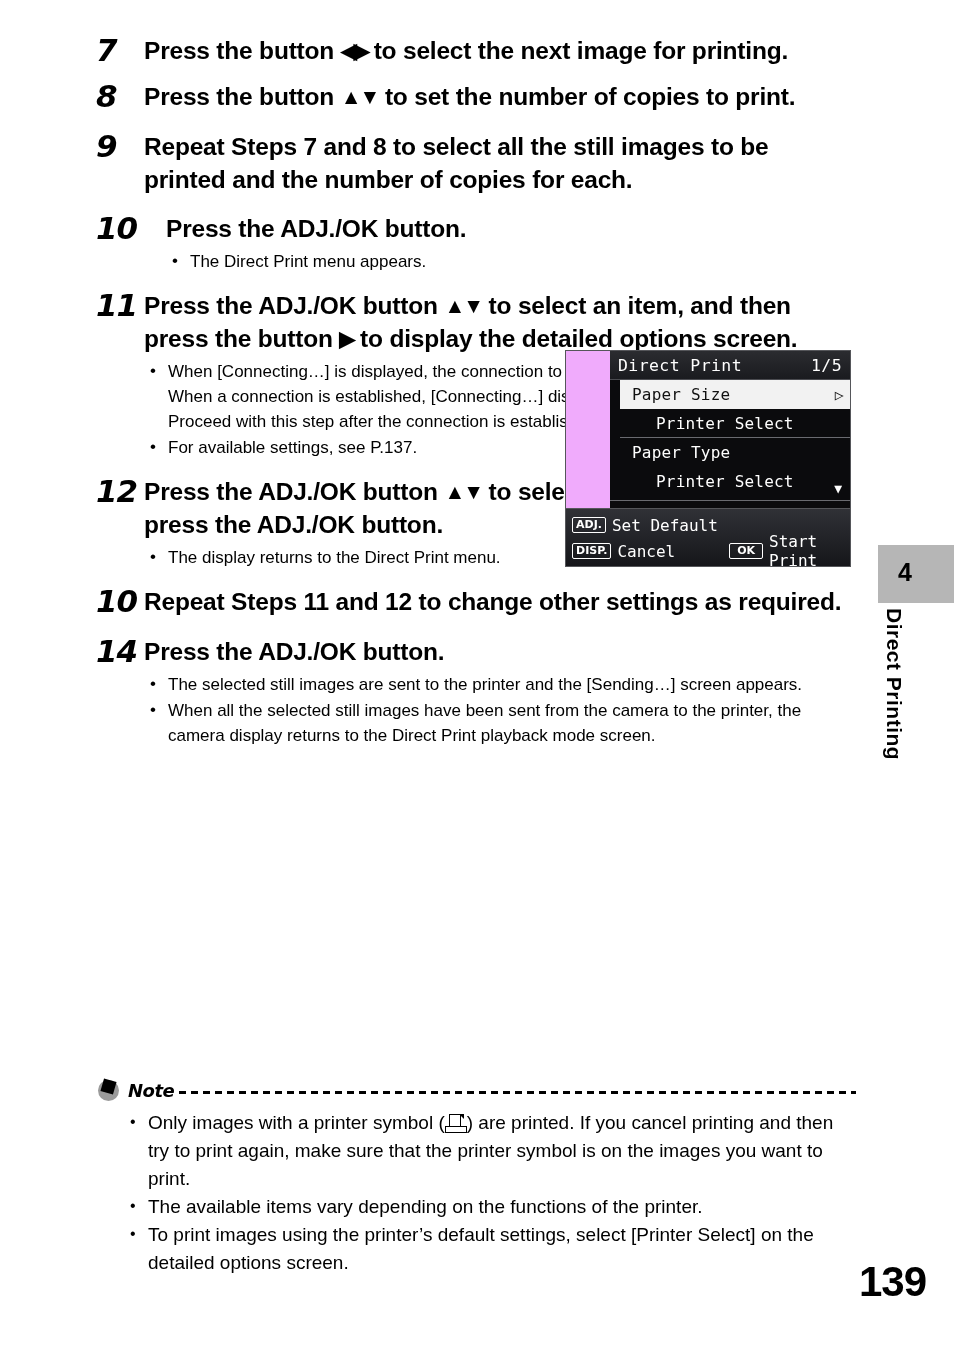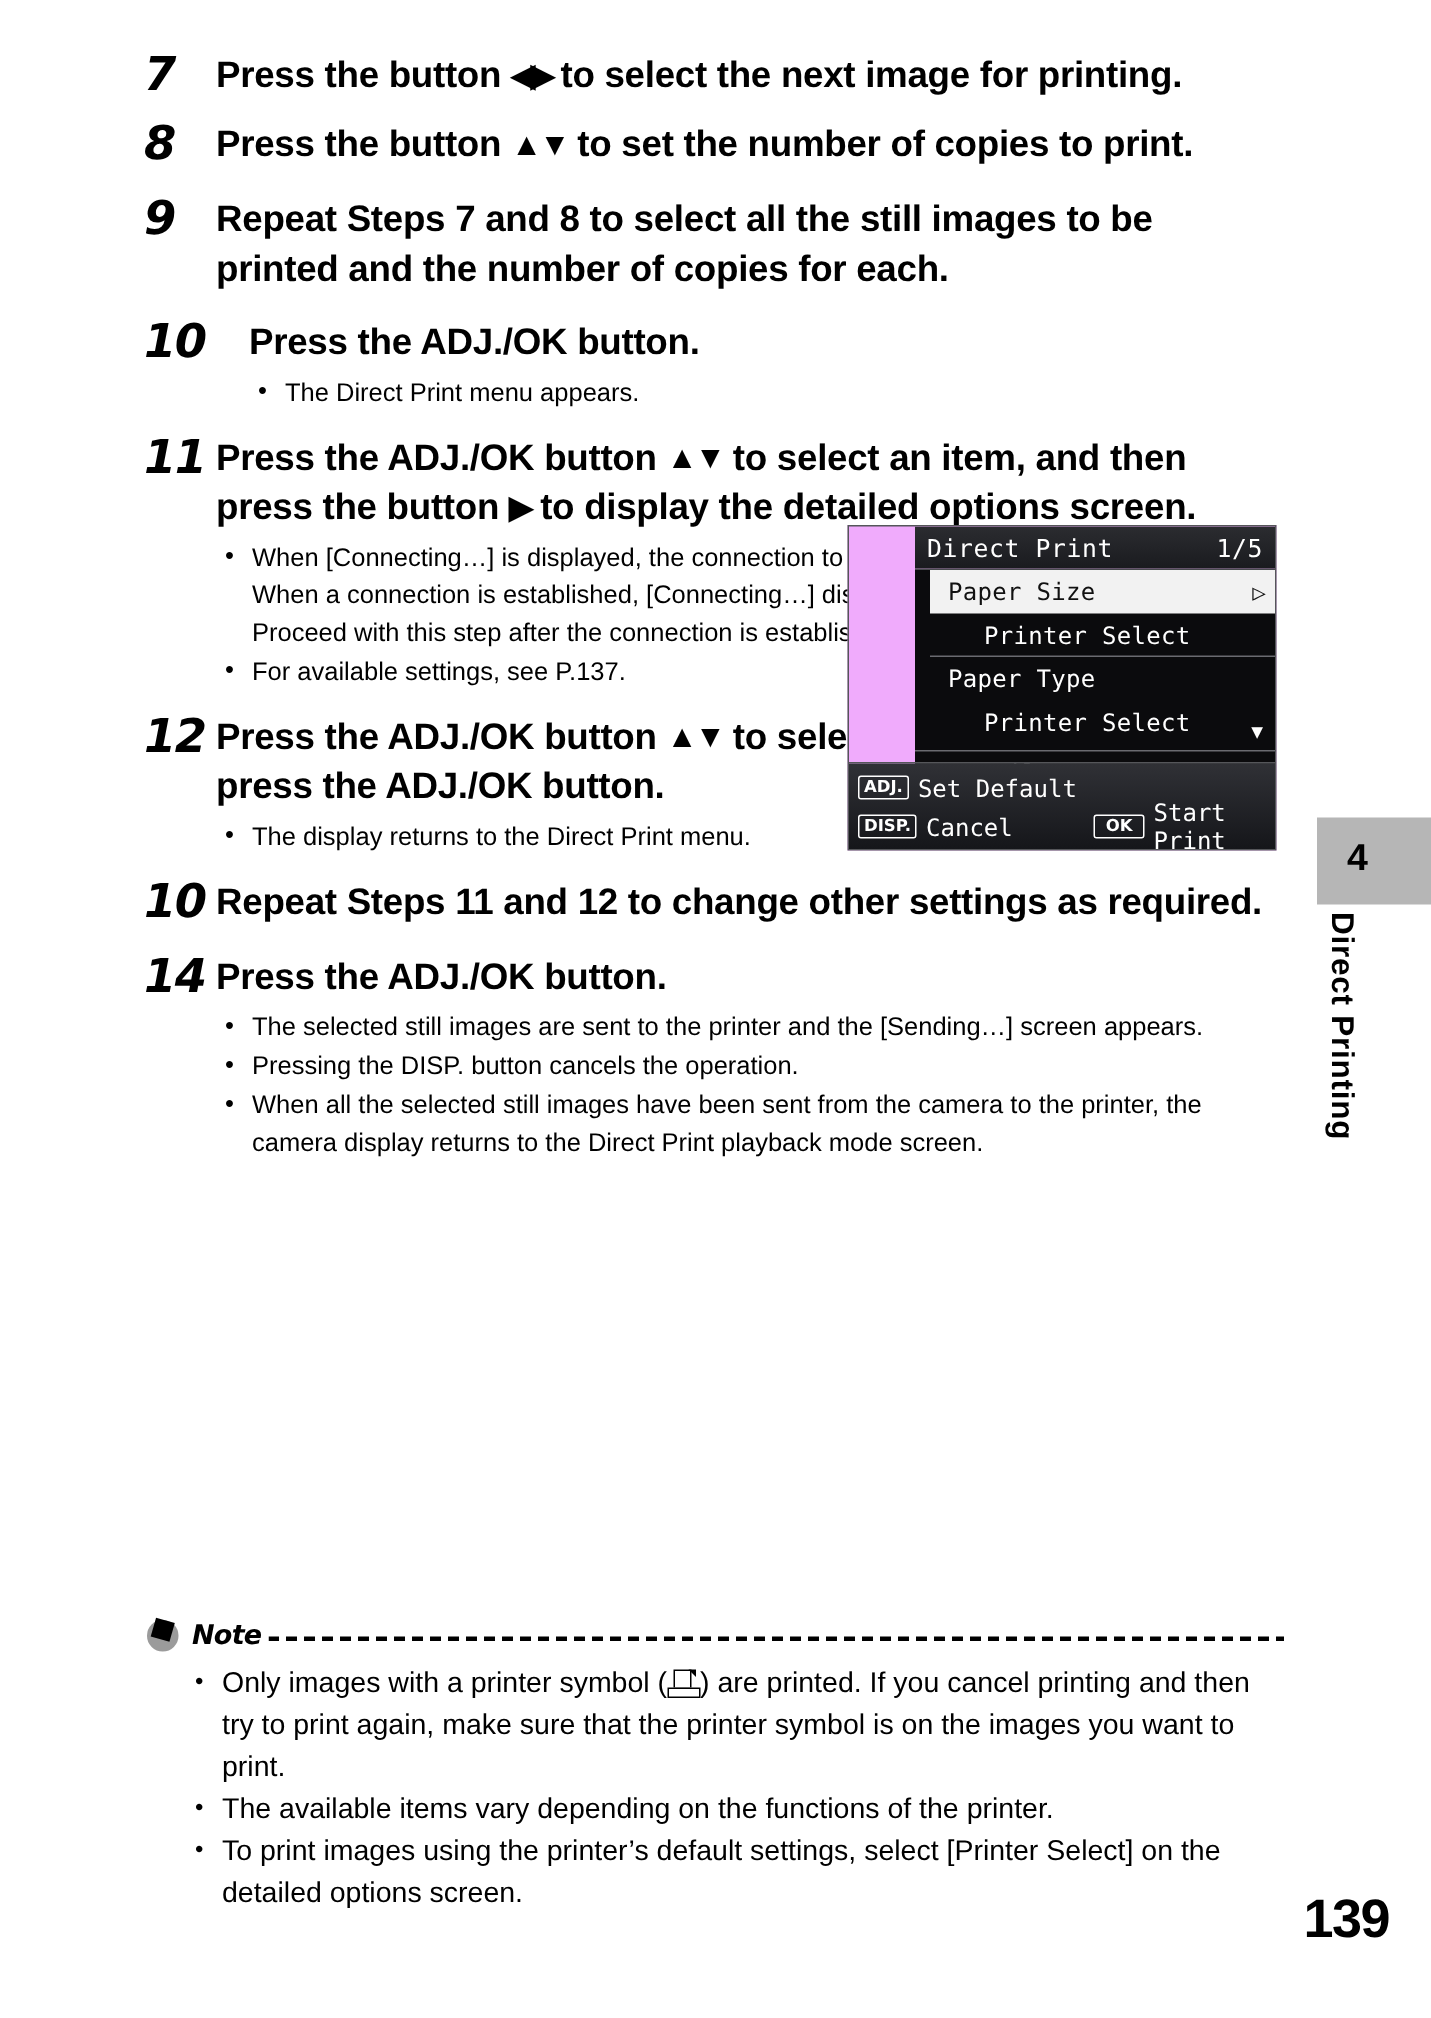--- a/index.html
+++ b/index.html
@@ -349,21 +349,21 @@
     border: 1.6px solid #000;
     box-sizing: border-box;
     background: #fff;
   }
 
   
   .page-number {
     position: absolute;
     right: 28px;
     top: 1258px;
-    font-size: 36px;
+    font-size: 42px;
     font-weight: bold;
     letter-spacing: -1px;
   }
 </style>
 </head>
 <body>
 
 <div class="page">
 
   <div class="content">
@@ -428,21 +428,20 @@
         <div class="step-title">Repeat Steps 11 and 12 to change other settings as required.</div>
       </div>
     </div>
 
     <div class="step" style="margin-top:16px;">
       <div class="step-num wide">14</div>
       <div class="step-body">
         <div class="step-title">Press the ADJ./OK button.</div>
         <ul class="bullets bullets-indent">
           <li>The selected still images are sent to the printer and the [Sending…] screen appears.</li>
-          <li>Pressing the DISP. button cancels the operation.</li>
           <li>When all the selected still images have been sent from the camera to the printer, the camera display returns to the Direct Print playback mode screen.</li>
         </ul>
       </div>
     </div>
 
   </div>
 
   <div class="lcd">
 
     <div class="lcd-header">

